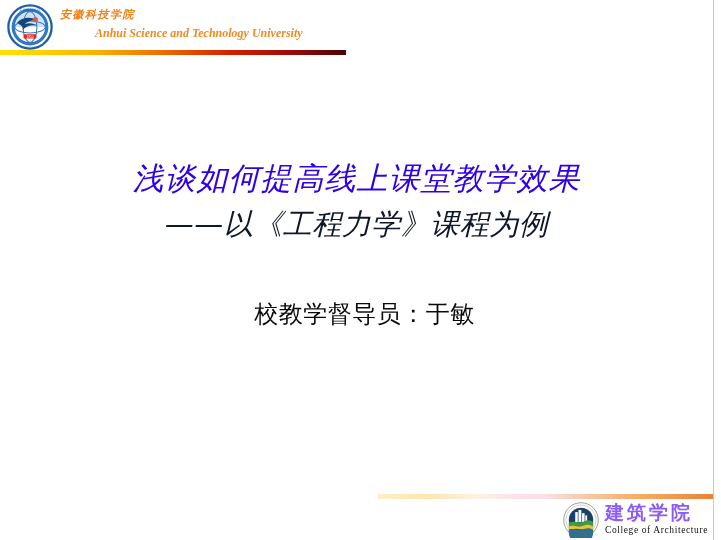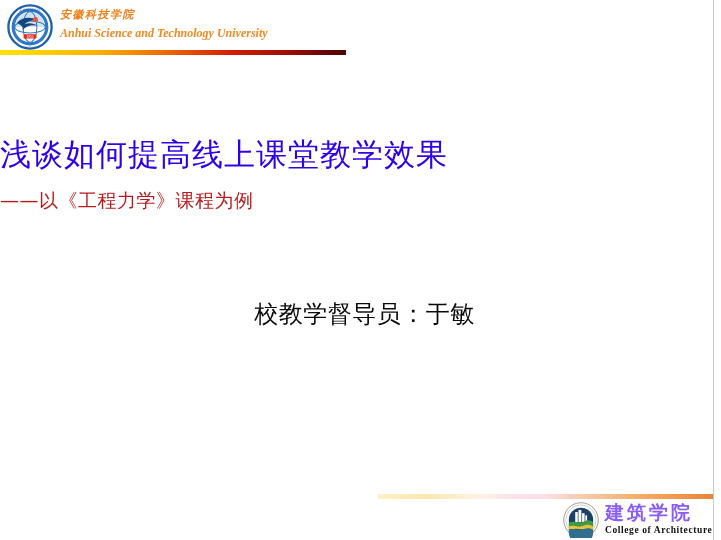--- a/index.html
+++ b/index.html
@@ -64,20 +64,21 @@
   }
   .univ-name-en {
     font-family: "Liberation Serif", "DejaVu Serif", serif;
     font-size: 12px;
     font-weight: bold;
     font-style: italic;
     color: #f08a22;
     line-height: 16px;
     margin-top: 3px;
     white-space: nowrap;
+    margin-left: 35px;
   }
 
   
   .top-rule {
     position: absolute;
     left: 0;
     top: 50px;
     width: 346px;
     height: 5px;
     background: linear-gradient(to right,
@@ -87,35 +88,37 @@
         #ef7000 46%,
         #d52000 66%,
         #9c0b09 84%,
         #4a0404 100%);
   }
 
   
   .title-block {
     position: absolute;
     left: 0;
-    top: 132px;
+    top: 156px;
     width: 713px;
+    text-align: center;
+    font-style: italic;
   }
   .main-title {
     font-family: "DejaVu Sans", "Liberation Sans", sans-serif;
     font-size: 31px;
     color: #2f00e8;
     line-height: 44px;
     letter-spacing: 1px;
     white-space: nowrap;
   }
   .sub-title {
     font-family: "DejaVu Sans", "Liberation Sans", sans-serif;
-    font-size: 19px;
-    color: #b91c1c;
+    font-size: 29px;
+    color: #0f172a;
     line-height: 40px;
     letter-spacing: 0.5px;
     margin-top: 4px;
     white-space: nowrap;
   }
 
   
   .presenter {
     position: absolute;
     left: 8px;
@@ -174,21 +177,21 @@
     font-size: 19px;
     font-weight: bold;
     color: #8b5cf6;
     letter-spacing: 3px;
     line-height: 22px;
     white-space: nowrap;
   }
   .college-name-en {
     font-family: "Liberation Serif", "DejaVu Serif", serif;
     font-size: 9.5px;
-    font-weight: bold;
+    font-weight: normal;
     color: #111111;
     letter-spacing: 0.6px;
     line-height: 12px;
     white-space: nowrap;
   }
 </style>
 </head>
 <body>
 
 <div class="slide">

